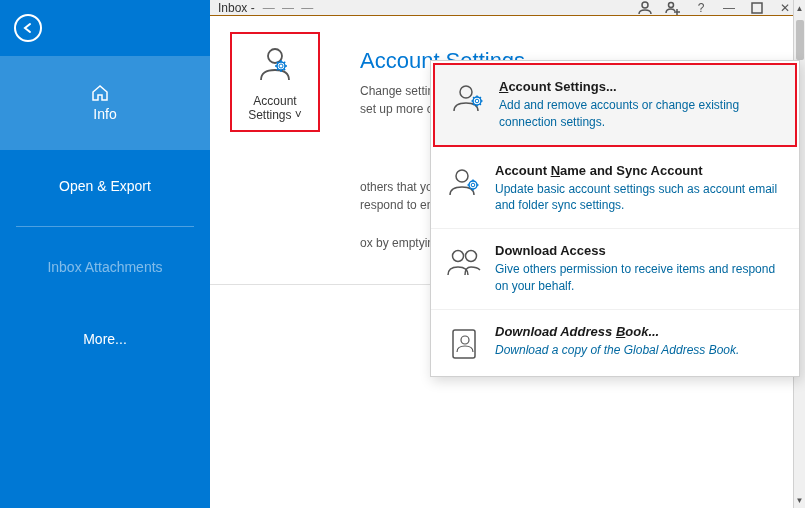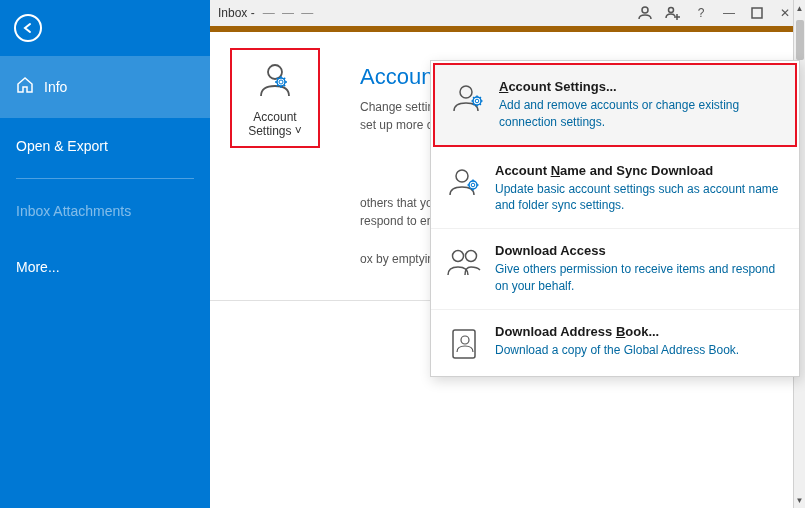--- a/index.html
+++ b/index.html
@@ -4,31 +4,31 @@
   <style>
     * { margin: 0; padding: 0; box-sizing: border-box; }
     body { width: 805px; height: 508px; font-family: 'Segoe UI', Arial, sans-serif; overflow: hidden; background: #f0f0f0; }
 
     .app-container { display: flex; width: 805px; height: 508px; position: relative; }
 
     
     .sidebar { width: 210px; height: 100%; background: #0078d4; display: flex; flex-direction: column; flex-shrink: 0; }
     .sidebar-back { width: 40px; height: 40px; display: flex; align-items: center; justify-content: center; margin: 8px; cursor: pointer; }
     .back-circle { width: 28px; height: 28px; border-radius: 50%; border: 2px solid white; display: flex; align-items: center; justify-content: center; color: white; font-size: 14px; }
-    .sidebar-item { display: flex; align-items: center; padding: 20px 16px; color: white; font-size: 14px; cursor: pointer; }
+    .sidebar-item { display: flex; align-items: center; padding: 28px 16px; color: white; font-size: 14px; cursor: pointer; flex-direction: column; }
     .sidebar-item.active { background: rgba(255,255,255,0.2); }
     .sidebar-item .item-icon { margin-right: 10px; font-size: 16px; }
     .sidebar-divider { border: none; border-top: 1px solid rgba(255,255,255,0.3); margin: 4px 16px; }
     .sidebar-item.disabled { color: rgba(255,255,255,0.5); cursor: default; }
 
     
     .main-content { flex: 1; background: white; display: flex; flex-direction: column; position: relative; overflow: hidden; }
 
     
-    .title-bar { height: 32px; background: #f0f0f0; display: flex; align-items: center; padding: 0 8px; border-bottom: 6px solid #a16207; justify-content: space-between; }
+    .title-bar { height: 16px; background: #f0f0f0; display: flex; align-items: center; padding: 0 8px; border-bottom: 1px solid #a16207; justify-content: space-between; }
     .title-bar-left { display: flex; align-items: center; gap: 8px; font-size: 12px; color: #333; }
     .title-bar-right { display: flex; align-items: center; gap: 4px; }
     .title-btn { width: 24px; height: 24px; display: flex; align-items: center; justify-content: center; font-size: 12px; cursor: pointer; color: #555; }
 
     
     .ribbon { background: white; padding: 16px 20px; border-bottom: 1px solid #e0e0e0; display: flex; align-items: flex-start; gap: 20px; position: relative; }
 
     
     .account-settings-btn { border: 2px solid #e81123; padding: 8px 12px; display: flex; flex-direction: column; align-items: center; cursor: pointer; min-width: 90px; }
     .btn-icon-area { width: 48px; height: 48px; display: flex; align-items: center; justify-content: center; }
@@ -45,21 +45,21 @@
     .profile-pic-area { position: absolute; right: 40px; top: 60px; }
     .profile-pic { width: 90px; height: 90px; background: #b0b0b0; display: flex; align-items: center; justify-content: center; }
     .change-link { color: #0078d4; font-size: 12px; text-decoration: underline; cursor: pointer; display: block; text-align: center; margin-top: 4px; }
 
     
     .body-text { font-size: 12px; color: #555; line-height: 1.5; }
 
     
     .dropdown-menu { position: absolute; left: 220px; top: 60px; width: 370px; background: white; border: 1px solid #d0d0d0; box-shadow: 2px 4px 12px rgba(0,0,0,0.15); z-index: 100; }
     .menu-item { display: flex; align-items: flex-start; padding: 14px 16px; cursor: pointer; border-bottom: 1px solid #f0f0f0; }
-    .menu-item:last-child { border-bottom: none; }
+    .menu-item:last-child { border-bottom: none; font-style: italic; }
     .menu-item.highlighted { background: #f5f5f5; border: 2px solid #e81123; margin: 2px; }
     .menu-icon { width: 36px; height: 36px; flex-shrink: 0; margin-right: 12px; margin-top: 2px; }
     .menu-item-content { flex: 1; }
     .menu-item-title { font-size: 13px; font-weight: 600; color: #1a1a1a; margin-bottom: 3px; }
     .menu-item-title .underline { text-decoration: underline; }
     .menu-item-desc { font-size: 12px; color: #0369a1; line-height: 1.4; }
 
     
     .scrollbar { width: 12px; background: #f0f0f0; display: flex; flex-direction: column; align-items: center; border-left: 1px solid #d0d0d0; }
     .scroll-arrow { width: 12px; height: 16px; display: flex; align-items: center; justify-content: center; font-size: 8px; color: #555; cursor: pointer; }
@@ -229,23 +229,23 @@
               <circle cx="0" cy="0" r="1.8" stroke="#0078d4" stroke-width="1" fill="none"></circle>
               <line x1="0" y1="-5.5" x2="0" y2="-4" stroke="#0078d4" stroke-width="1.5"></line>
               <line x1="0" y1="4" x2="0" y2="5.5" stroke="#0078d4" stroke-width="1.5"></line>
               <line x1="-5.5" y1="0" x2="-4" y2="0" stroke="#0078d4" stroke-width="1.5"></line>
               <line x1="4" y1="0" x2="5.5" y2="0" stroke="#0078d4" stroke-width="1.5"></line>
             </g>
           </svg>
         </div>
         <div class="menu-item-content">
           <div class="menu-item-title">
-            Account <span class="underline">N</span><span>ame and Sync Download</span>
-          </div>
-          <div class="menu-item-desc">Update basic account settings such as account name and folder sync settings.</div>
+            Account <span class="underline">N</span><span>ame and Sync Account</span>
+          </div>
+          <div class="menu-item-desc">Update basic account settings such as account email and folder sync settings.</div>
         </div>
       </div>
 
       <div class="menu-item">
         <div class="menu-icon">
           <svg width="36" height="36" viewBox="0 0 36 36">
             <circle cx="11" cy="11" r="5.5" stroke="#555" stroke-width="1.5" fill="none"></circle>
             <path d="M1 30 Q1 22 11 22 Q21 22 21 30" stroke="#555" stroke-width="1.5" fill="none"></path>
             <circle cx="24" cy="11" r="5.5" stroke="#555" stroke-width="1.5" fill="none"></circle>
             <path d="M18 30 Q18 22 24 22 Q30 22 33 25" stroke="#555" stroke-width="1.5" fill="none"></path>

